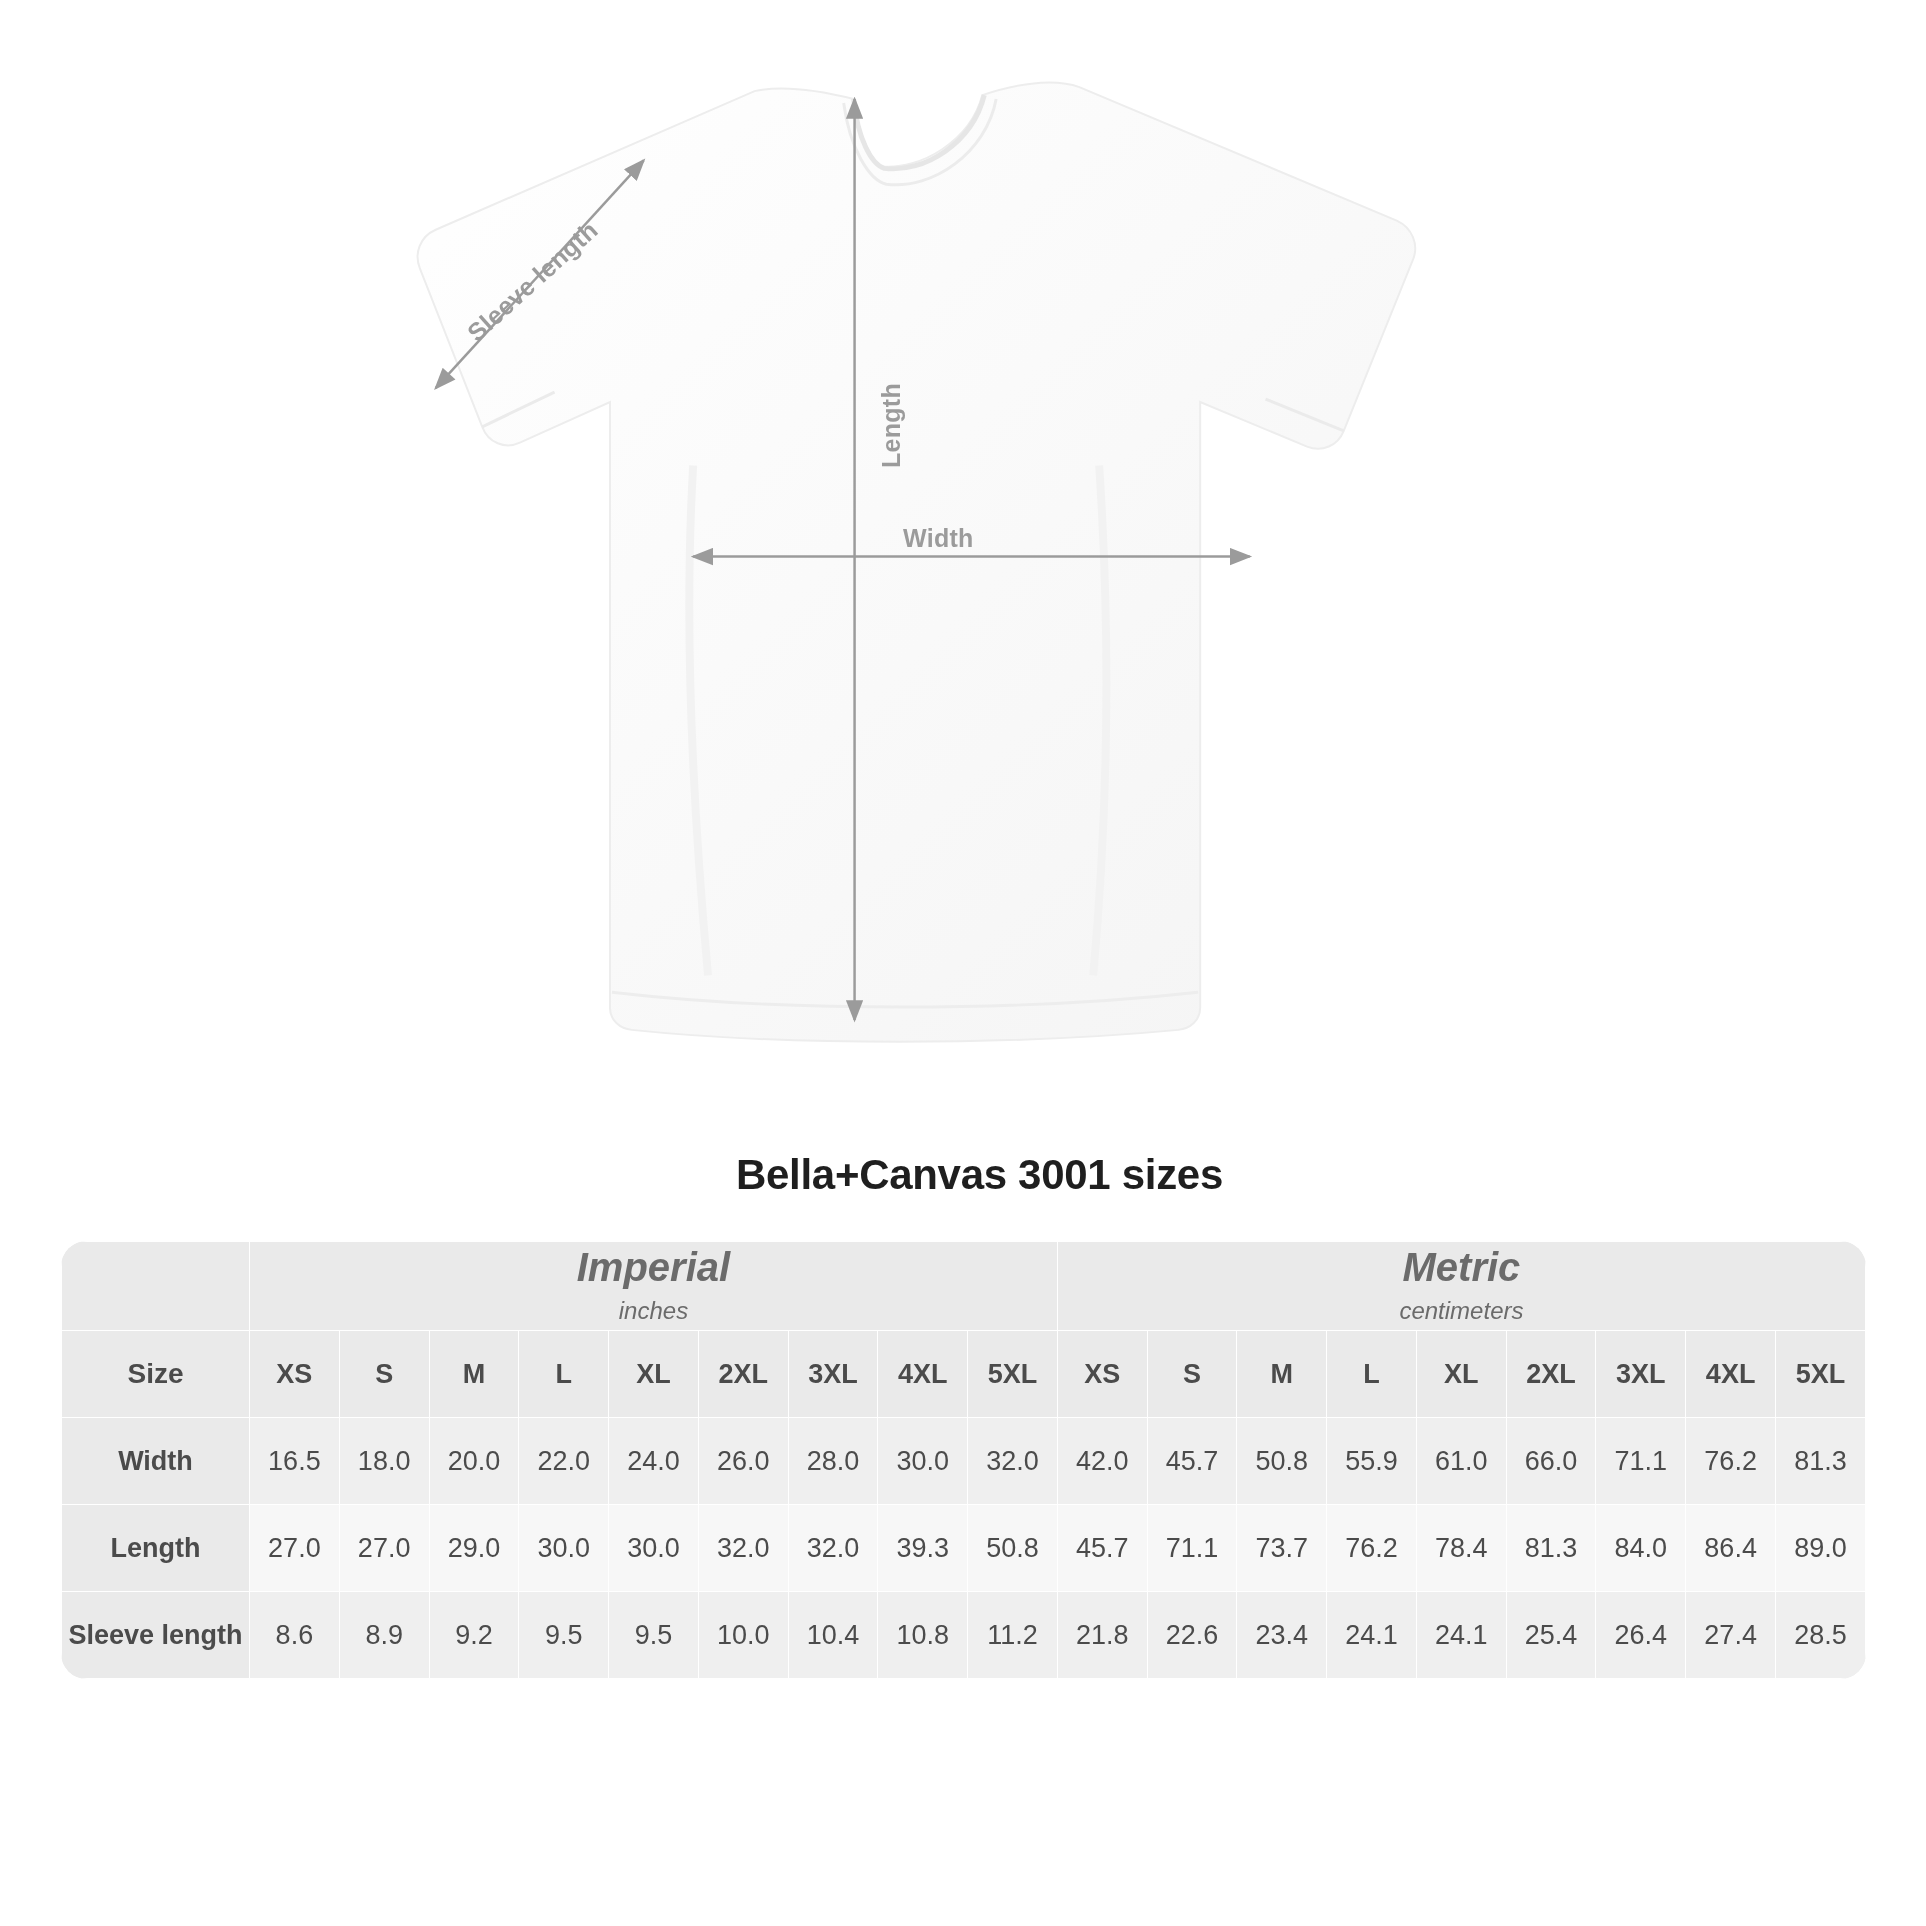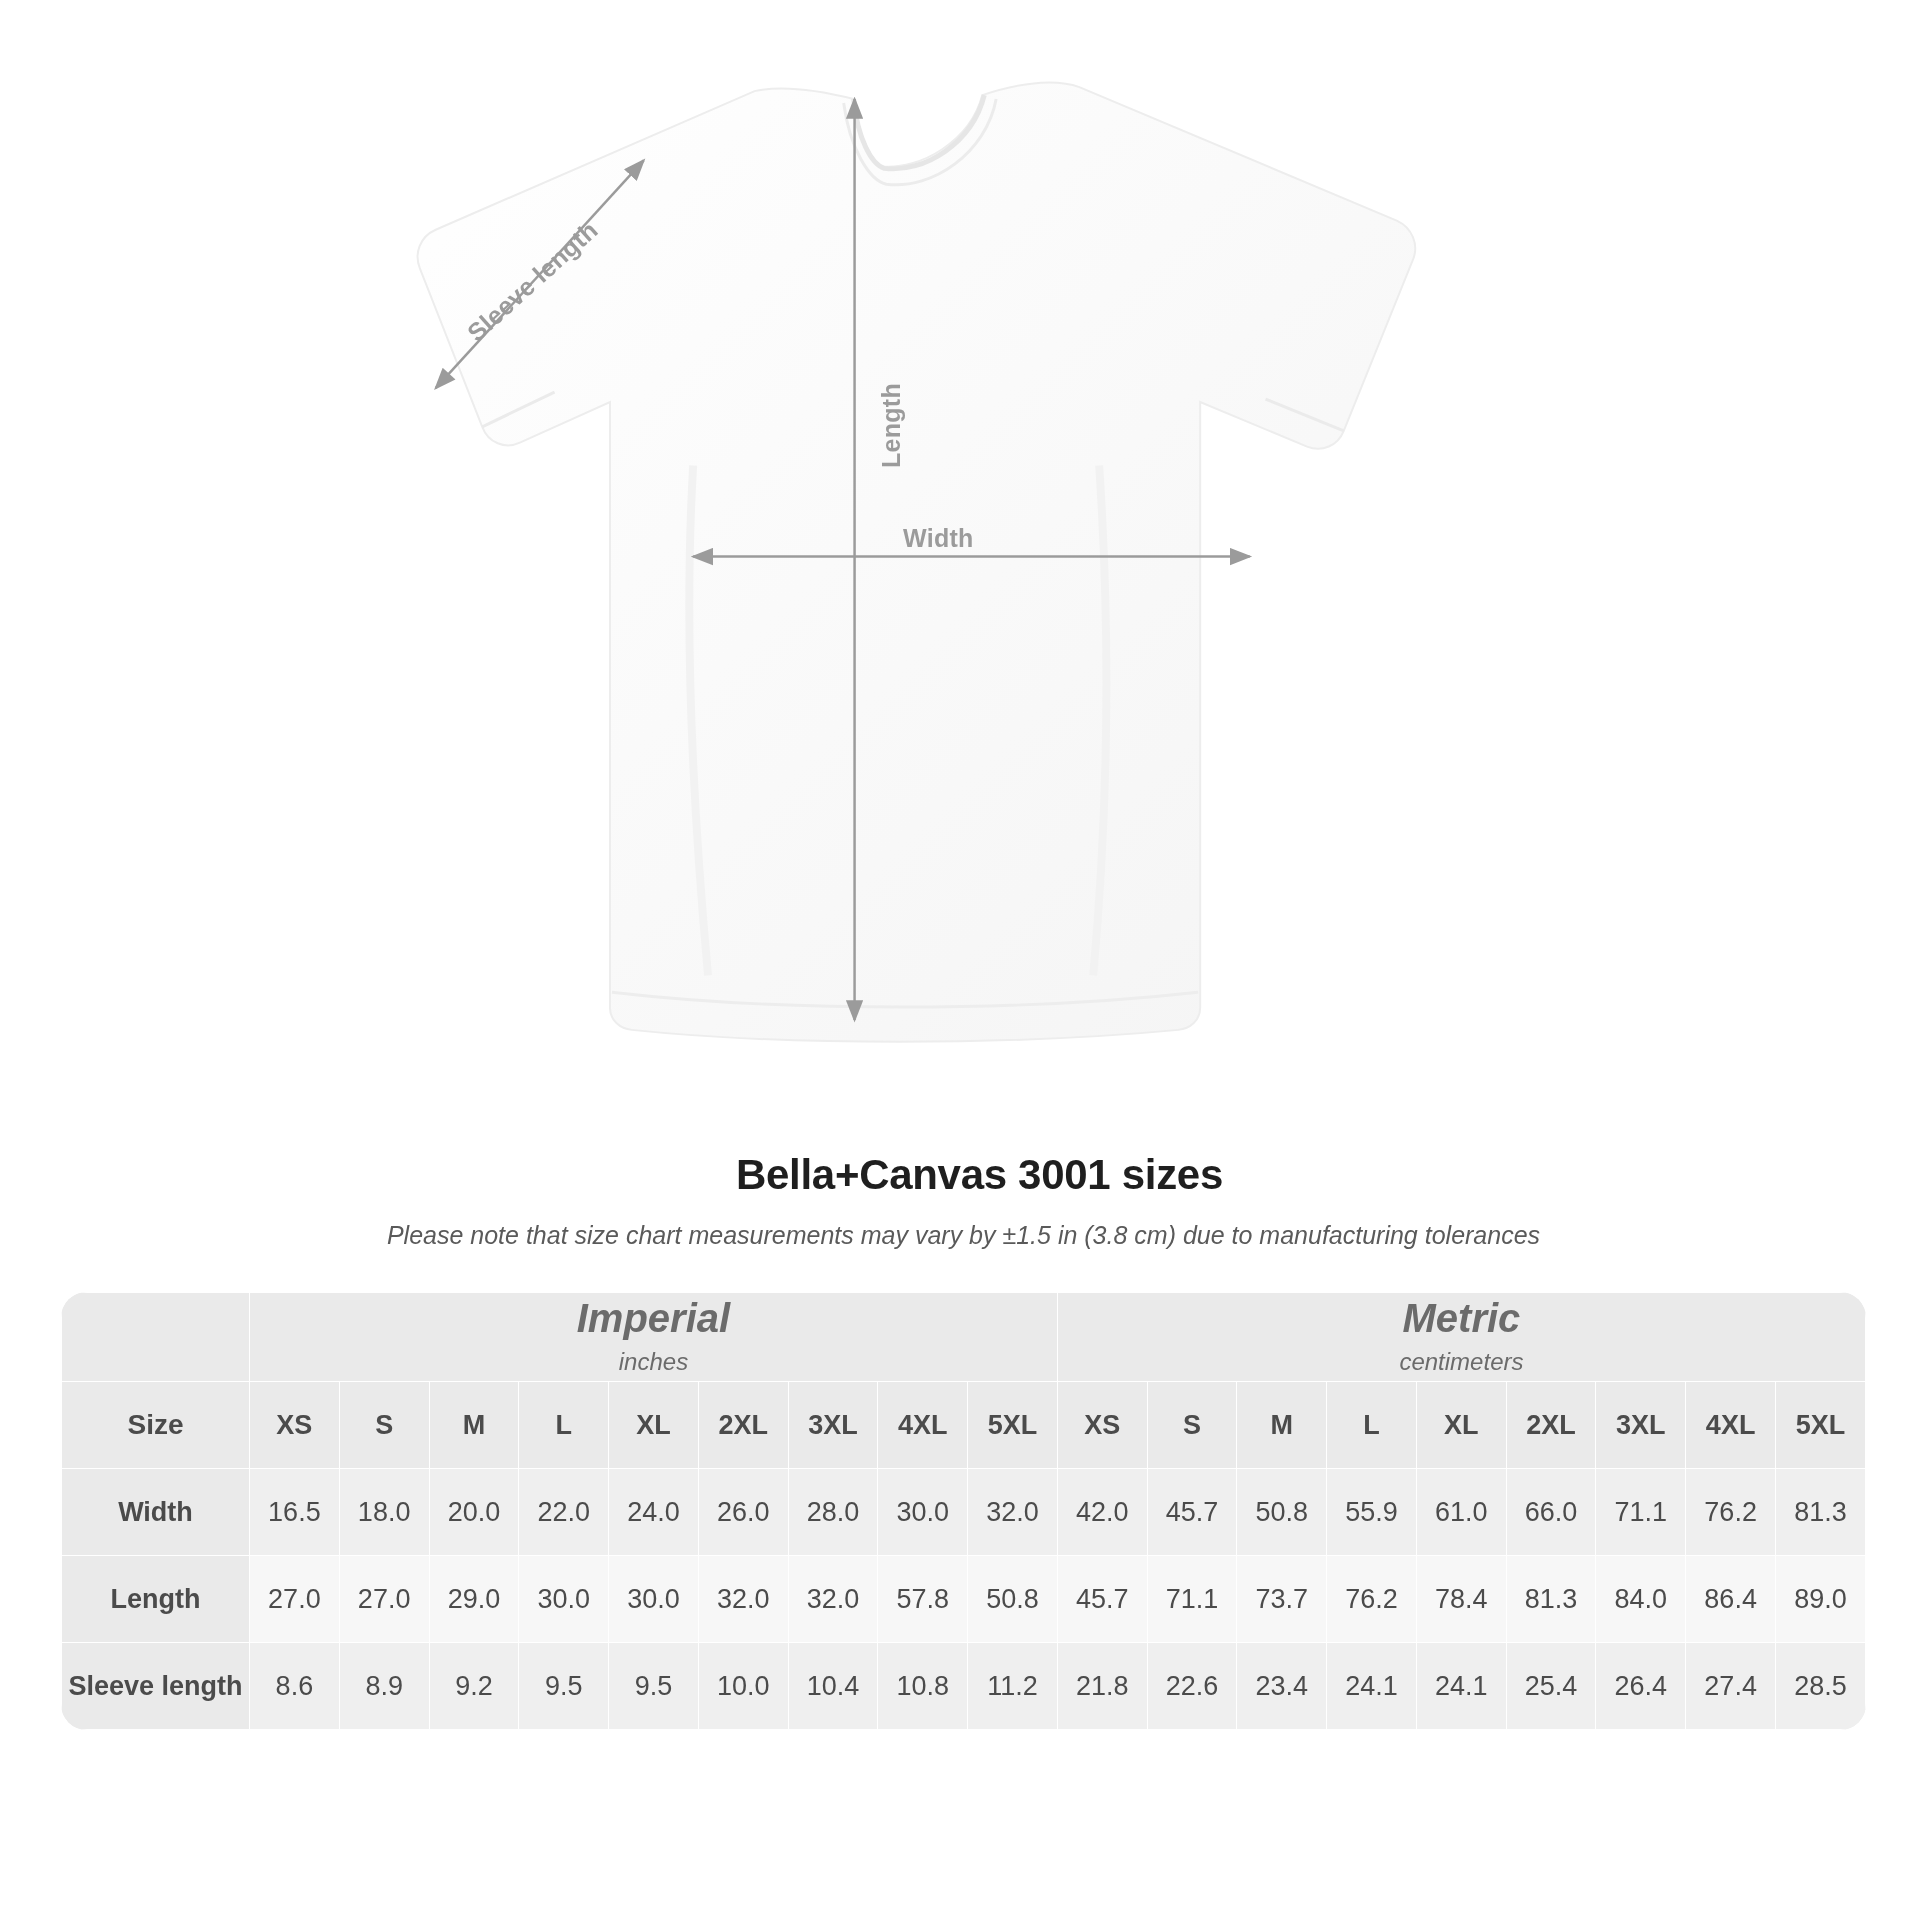--- a/index.html
+++ b/index.html
@@ -203,21 +203,20 @@
       </g>
     </svg>
 
     <div class="dim-label label-sleeve">Sleeve length</div>
     <div class="dim-label label-length">Length</div>
     <div class="dim-label label-width">Width</div>
   </div>
 
   <div class="title-block">
     <h1 class="chart-title">Bella+Canvas 3001 sizes</h1>
-    <div class="chart-note">Please note that size chart measurements may vary by ±1.5 in (3.8 cm) due to manufacturing tolerances</div>
   </div>
 
   <div class="table-wrap">
     <table class="size-table">
       <colgroup id="tbl-cols">
           <col style="width: 188px;">
           <col style="width: 5%;">
           <col style="width: 5%;">
           <col style="width: 5%;">
           <col style="width: 5%;">
@@ -292,21 +291,21 @@
           </tr>
           <tr>
             <td class="row-label">Length</td>
             <td class="cell-b">27.0</td>
             <td class="cell-b">27.0</td>
             <td class="cell-b">29.0</td>
             <td class="cell-b">30.0</td>
             <td class="cell-b">30.0</td>
             <td class="cell-b">32.0</td>
             <td class="cell-b">32.0</td>
-            <td class="cell-b">57.8</td>
+            <td class="cell-b">39.3</td>
             <td class="cell-b">50.8</td>
             <td class="cell-b">45.7</td>
             <td class="cell-b">71.1</td>
             <td class="cell-b">73.7</td>
             <td class="cell-b">76.2</td>
             <td class="cell-b">78.4</td>
             <td class="cell-b">81.3</td>
             <td class="cell-b">84.0</td>
             <td class="cell-b">86.4</td>
             <td class="cell-b">89.0</td>

